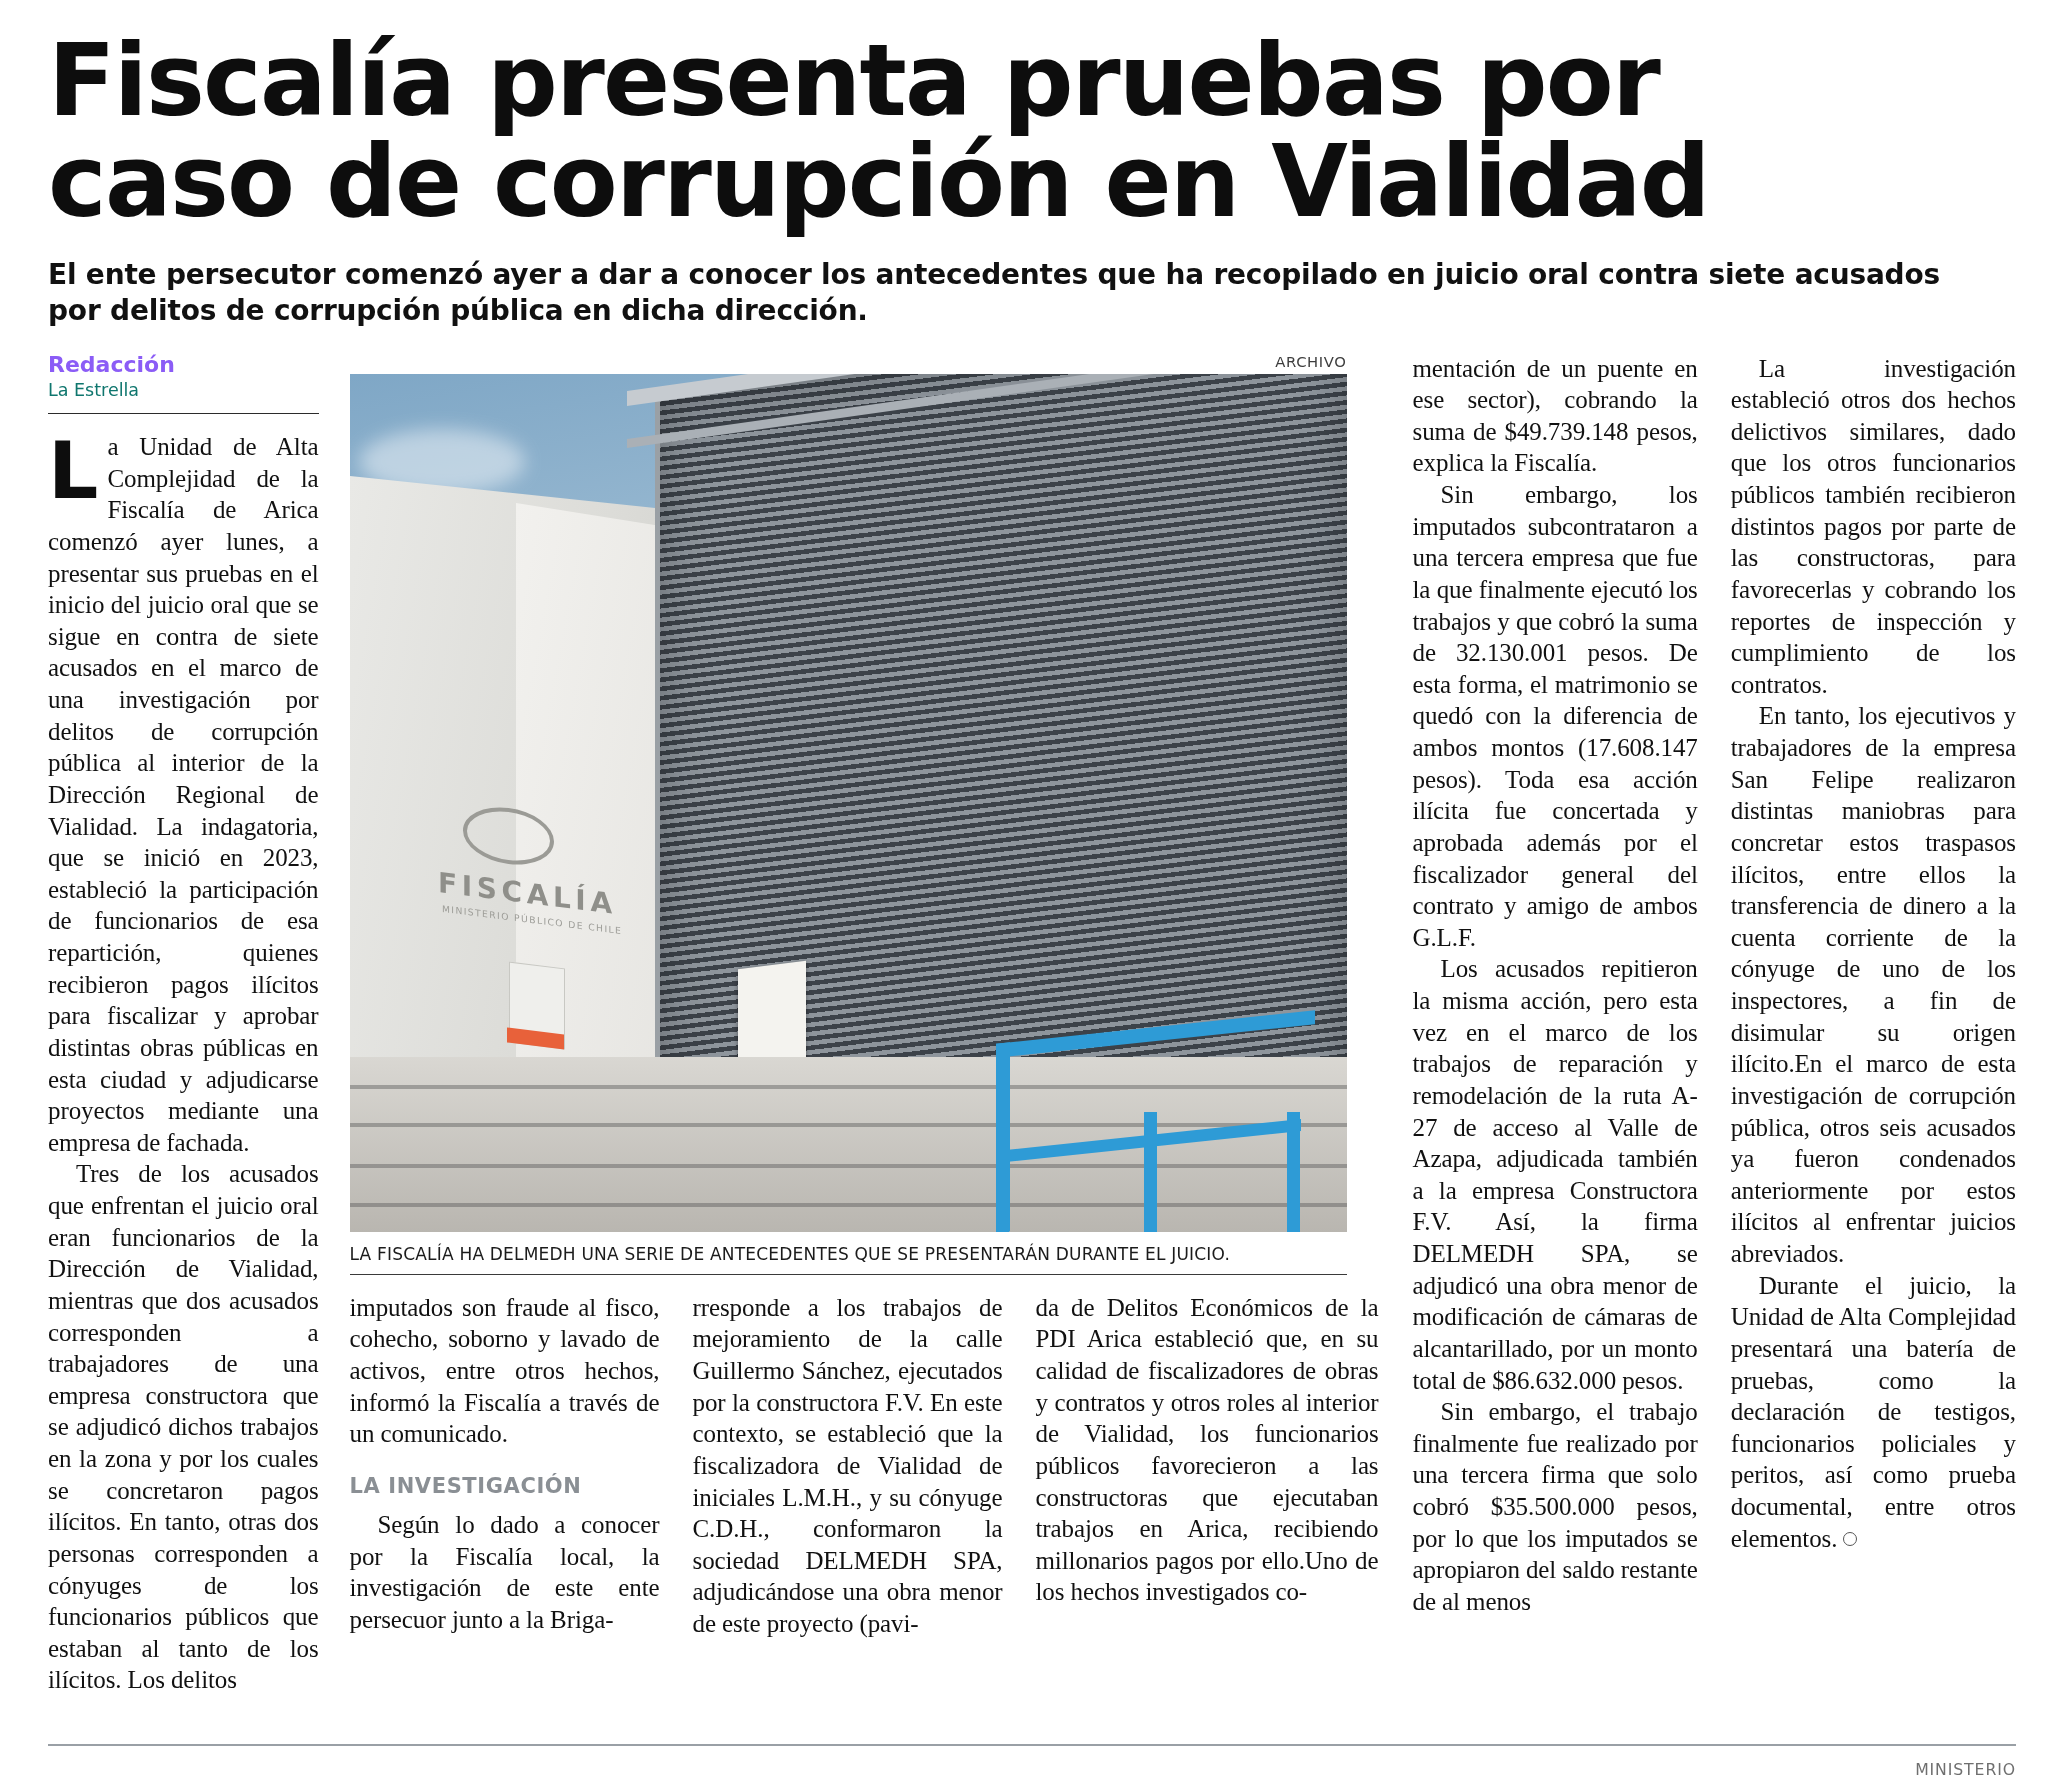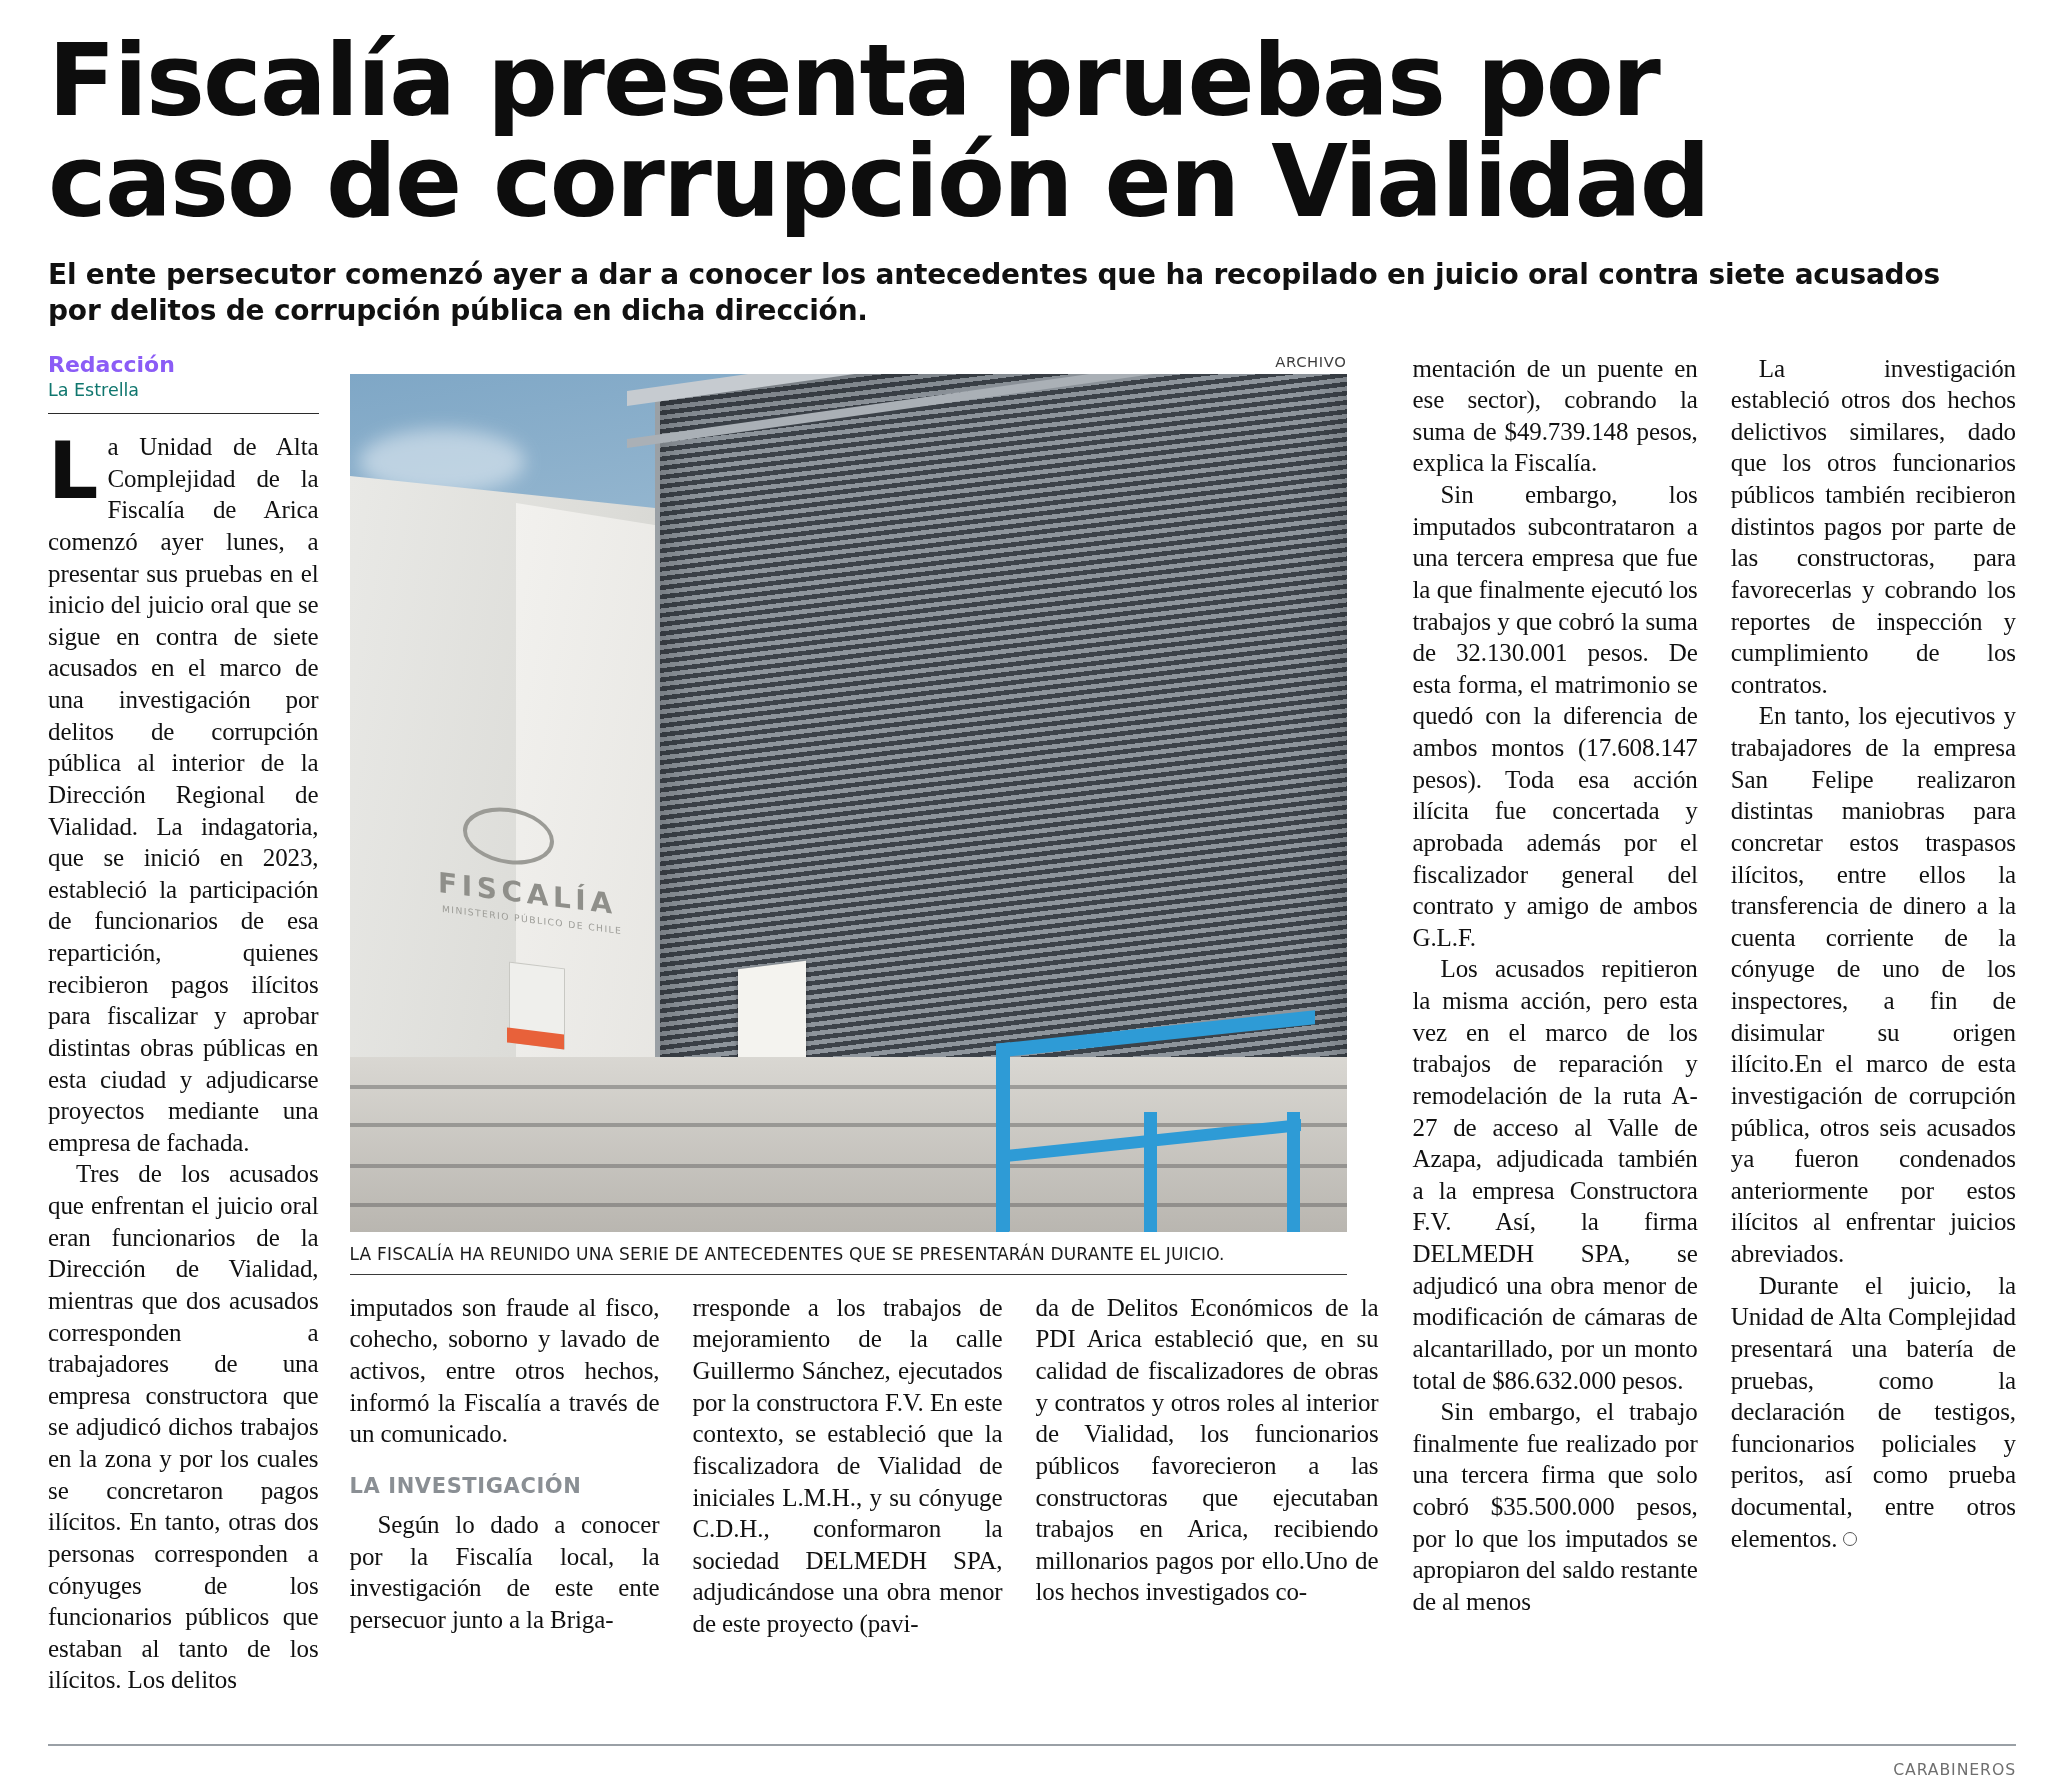--- a/index.html
+++ b/index.html
@@ -400,21 +400,21 @@
             <div class="step-line" style="top:146px"></div>
           </div>
 
           <div class="railing"></div>
           <div class="railing-bar"></div>
           <div class="railing-post" style="left:646px"></div>
           <div class="railing-post" style="left:794px"></div>
           <div class="railing-post" style="left:937px"></div>
         </div>
 
-        <div class="caption">LA FISCALÍA HA REUNIDO UNA SERIE DE ANTECEDENTES QUE SE PRESENTARÁN DURANTE EL JUICIO.</div>
+        <div class="caption">LA FISCALÍA HA DELMEDH UNA SERIE DE ANTECEDENTES QUE SE PRESENTARÁN DURANTE EL JUICIO.</div>
       </div>
 
       <div class="lower-cols">
         <div class="lower-col">
           <p class="body first">imputados son fraude al fisco, cohecho, soborno y lavado de activos, entre otros hechos, informó la Fiscalía a través de un comunicado.</p>
           <div class="subhead">LA INVESTIGACIÓN</div>
           <p class="body">Según lo dado a conocer por la Fiscalía local, la investigación de este ente persecuor junto a la Briga-</p>
         </div>
         <div class="lower-col">
           <p class="body first">rresponde a los trabajos de mejoramiento de la calle Guillermo Sánchez, ejecutados por la constructora F.V. En este contexto, se estableció que la fiscalizadora de Vialidad de iniciales L.M.H., y su cónyuge C.D.H., conformaron la sociedad DELMEDH SPA, adjudicándose una obra menor de este proyecto (pavi-</p>
@@ -434,15 +434,15 @@
 
     <div class="col col-r">
       <p class="body">La investigación estableció otros dos hechos delictivos similares, dado que los otros funcionarios públicos también recibieron distintos pagos por parte de las constructoras, para favorecerlas y cobrando los reportes de inspección y cumplimiento de los contratos.</p>
       <p class="body">En tanto, los ejecutivos y trabajadores de la empresa San Felipe realizaron distintas maniobras para concretar estos traspasos ilícitos, entre ellos la transferencia de dinero a la cuenta corriente de la cónyuge de uno de los inspectores, a fin de disimular su origen ilícito.En el marco de esta investigación de corrupción pública, otros seis acusados ya fueron condenados anteriormente por estos ilícitos al enfrentar juicios abreviados.</p>
       <p class="body"><span>Durante el juicio, la Unidad de Alta Complejidad presentará una batería de pruebas, como la declaración de testigos, funcionarios policiales y peritos, así como prueba documental, entre otros elementos.</span><span class="endmark"></span></p>
     </div>
 
   </div>
 
   <div class="footer-rule"></div>
-  <div class="footer-credit">CARABINEROS</div>
+  <div class="footer-credit">MINISTERIO</div>
 </div>
 
 
 </body></html>

